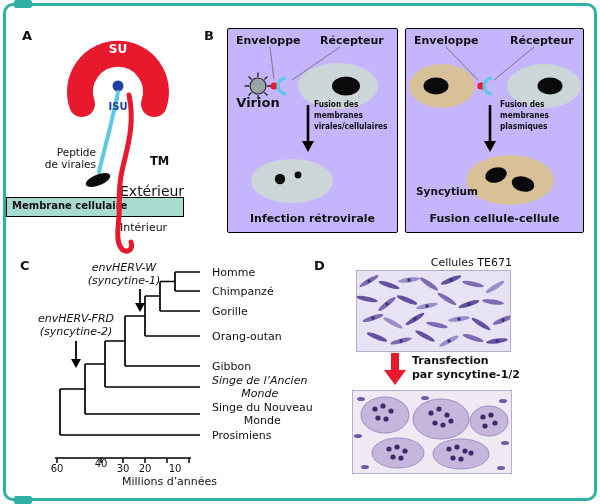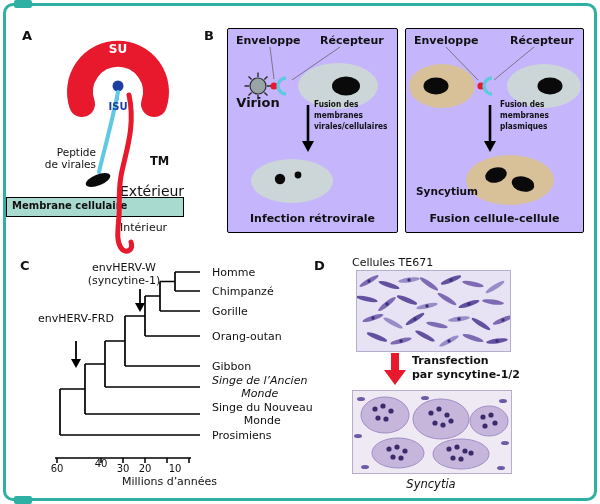--- a/index.html
+++ b/index.html
@@ -13,21 +13,21 @@
   .tab{position:absolute;width:18px;height:8px;background:var(--frame,#2fb0a4);border-radius:2px;}
   .bbox{position:absolute;background:#c4b5fd;border:1.6px solid #000;border-radius:2px;box-sizing:border-box;}
   .bbox .toplbl{position:absolute;font-size:11px;font-weight:bold;white-space:nowrap;}
   .cap{position:absolute;left:0;right:0;text-align:center;font-weight:bold;font-size:11px;}
   .fus{position:absolute;font-size:8.8px;font-weight:bold;line-height:11px;white-space:nowrap;
        transform:scaleX(.84);transform-origin:left top;}
   .fus span{display:block;}
   .taxon{position:absolute;left:212px;font-size:11px;line-height:13px;white-space:nowrap;}
   .taxon span{display:block;text-align:center;}
   .ann{position:absolute;font-size:11px;line-height:13px;text-align:center;}
-  .ann span{display:block;white-space:nowrap;}
+  .ann span{display:block;white-space:nowrap;font-style:italic;}
   .tick{position:absolute;width:18px;text-align:center;font-size:10px;}
   .membrane{position:absolute;left:6px;top:197px;width:178px;height:20px;box-sizing:border-box;
             background:var(--membrane,#a9dacf);border:1.6px solid #000;
             font-size:10px;font-weight:bold;line-height:16px;padding-left:5px;}
   .micro{position:absolute;border:1px solid #b7aecb;}
   svg{display:block;}
 </style>
 </head>
 <body>
 
@@ -144,20 +144,21 @@
     </g>
     <path d="M47,203 H183 M49,203 V208 M93,203 V208 M115,203 V208 M137,203 V208 M159,203 V208 M181,203 V208" fill="none" stroke="#000" stroke-width="1.5"></path>
   </svg>
 
   <div class="ann" style="left:76px;top:261px;width:96px;">
     <span>envHERV-W</span>
     <span>(syncytine-1)</span>
   </div>
   <div class="ann" style="left:28px;top:312px;width:96px;">
     <span>envHERV-FRD</span>
+    <span>(syncytine-2)</span>
   </div>
 
   <div class="taxon" style="top:266px;">
       <span>Homme</span>
     </div>
   <div class="taxon" style="top:285px;">
       <span>Chimpanzé</span>
     </div>
   <div class="taxon" style="top:305px;">
       <span>Gorille</span>
@@ -181,21 +182,21 @@
     </div>
 
   <div class="tick" style="left:48px;top:463px;">60</div>
   <div class="tick" style="left:92px;top:458px;">40</div>
   <div class="tick" style="left:114px;top:463px;">30</div>
   <div class="tick" style="left:136px;top:463px;">20</div>
   <div class="tick" style="left:158px;top:463px;margin-left:8px;">10</div>
   <div class="abs" style="left:122px;top:475px;font-size:11px;">Millions d’années</div>
 
   <div class="panel-label" style="left:314px;top:258px;">D</div>
-  <div class="abs" style="left:352px;top:256px;width:160px;text-align:left;font-size:11px;">Cellules TE671</div>
+  <div class="abs" style="left:352px;top:256px;width:160px;text-align:right;font-size:11px;">Cellules TE671</div>
 
   <svg class="micro" style="left:356px;top:270px;" width="153" height="80" viewBox="0 0 153 80">
     <rect width="153" height="80" fill="#e7e2f4"></rect>
     <g fill="#7e6ab2">
       <ellipse transform="translate(12,10) rotate(-30)" rx="11" ry="2.4"></ellipse>
         <ellipse transform="translate(72,13) rotate(35)" rx="11" ry="2.4"></ellipse>
       <ellipse transform="translate(116,13) rotate(12)" rx="11" ry="2.4"></ellipse>
         <ellipse transform="translate(30,33) rotate(-38)" rx="11" ry="2.4"></ellipse>
       <ellipse transform="translate(90,28) rotate(32)" rx="11" ry="2.4"></ellipse>
         <ellipse transform="translate(136,31) rotate(8)" rx="11" ry="2.4"></ellipse>
@@ -292,15 +293,14 @@
         <circle cx="48" cy="67" r="2.6"></circle>
       <circle cx="96" cy="58" r="2.6"></circle>
         <circle cx="104" cy="56" r="2.6"></circle>
         <circle cx="112" cy="60" r="2.6"></circle>
         <circle cx="100" cy="67" r="2.6"></circle>
         <circle cx="108" cy="68" r="2.6"></circle>
         <circle cx="118" cy="62" r="2.6"></circle>
     </g>
   </svg>
 
-  <div class="abs" style="left:352px;top:477px;width:158px;text-align:center;font-size:11.5px;font-style:italic;">Syncytia</div>
 
 </div>
 
 </body></html>

